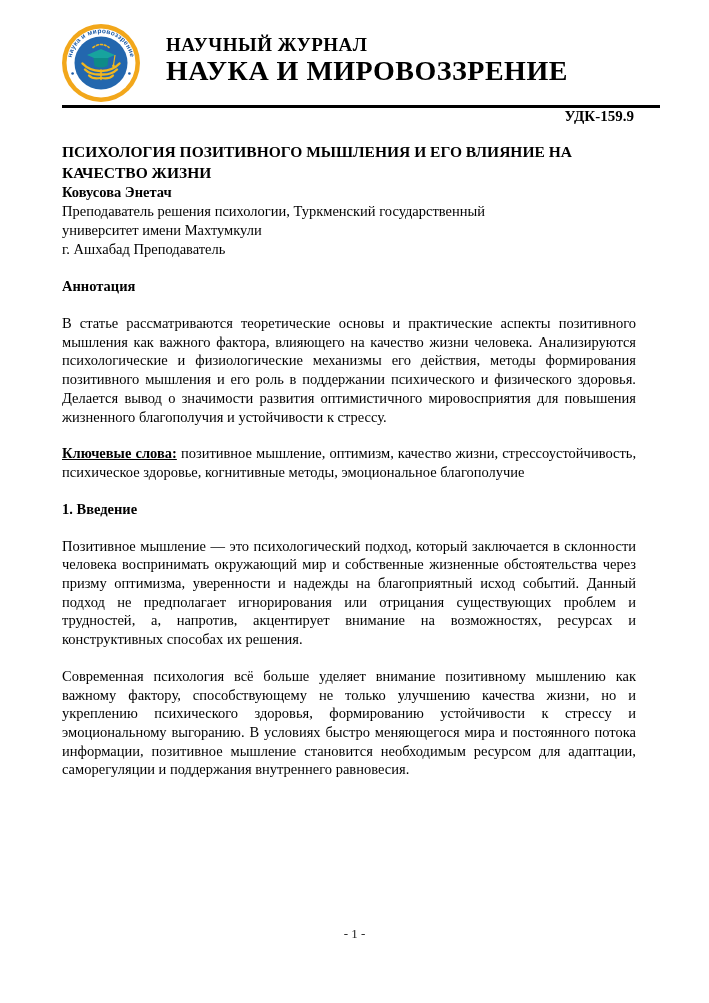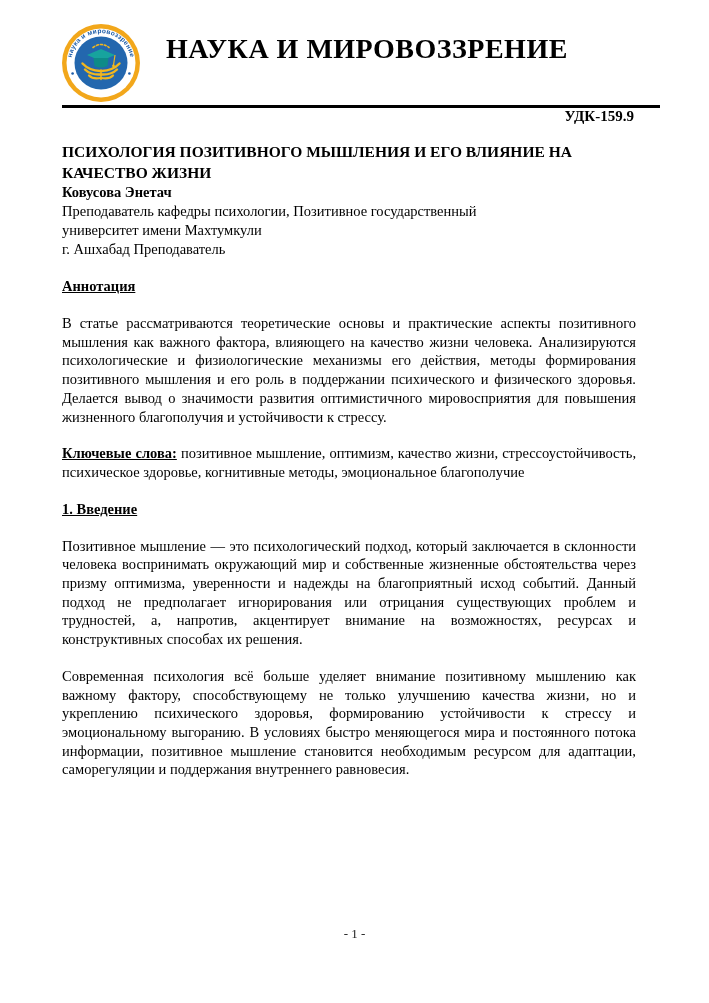--- a/index.html
+++ b/index.html
@@ -27,21 +27,21 @@
   .udc{
     text-align:right;font-weight:bold;font-size:15px;
     padding-right:14px;
   }
   
   .article-title{
     margin-top:16px;font-weight:bold;font-size:15.5px;line-height:21px;
   }
   .author-block{font-size:14.5px;line-height:19px;}
   .author-name{font-weight:bold;}
-  .section-heading{margin-top:18px;font-weight:bold;font-size:14.5px;line-height:19px;text-decoration:underline;}
+  .section-heading{margin-top:18px;font-weight:bold;font-size:14.5px;line-height:19px;}
   p.body-par{
     margin:18px 12px 0 0;font-size:14.5px;line-height:18.7px;
     text-align:justify;
   }
   .kw-label{font-weight:bold;text-decoration:underline;}
   
   .page-number{
     position:absolute;left:0;right:0;top:926px;
     text-align:center;font-size:13px;color:#222;
   }
@@ -82,33 +82,34 @@
         <path d="M 38.5 50.5 Q 28.5 51 23 45.5" stroke-width="2.4"></path>
         <path d="M 38.5 54 Q 31 55.5 27 51.5" stroke-width="2.2"></path>
         <path d="M 39.5 47 Q 51 46.5 57.5 39.5" stroke-width="2.4"></path>
         <path d="M 39.5 50.5 Q 49.5 51 55 45.5" stroke-width="2.4"></path>
         <path d="M 39.5 54 Q 47 55.5 51 51.5" stroke-width="2.2"></path>
         <line x1="39" y1="46" x2="39" y2="55.5" stroke-width="1.6"></line>
       </g>
     </svg>
 
     <div class="journal-titles">
+      <div class="journal-label">НАУЧНЫЙ ЖУРНАЛ</div>
       <div class="journal-name">НАУКА И МИРОВОЗЗРЕНИЕ</div>
     </div>
   </div>
 
   <div class="header-rule"></div>
 
   <div class="udc">УДК-159.9</div>
 
   <div class="article-title">ПСИХОЛОГИЯ ПОЗИТИВНОГО МЫШЛЕНИЯ И ЕГО ВЛИЯНИЕ НА КАЧЕСТВО ЖИЗНИ</div>
 
   <div class="author-block">
     <div class="author-name">Ковусова Энетач</div>
-    <div>Преподаватель кафедры психологии, Позитивное государственный</div>
+    <div>Преподаватель решения психологии, Туркменский государственный</div>
     <div>университет имени Махтумкули</div>
     <div>г. Ашхабад Преподаватель</div>
   </div>
 
   <div class="section-heading">Аннотация</div>
 
   <p class="body-par">В статье рассматриваются теоретические основы и практические аспекты позитивного мышления как важного фактора, влияющего на качество жизни человека. Анализируются психологические и физиологические механизмы его действия, методы формирования позитивного мышления и его роль в поддержании психического и физического здоровья. Делается вывод о значимости развития оптимистичного мировосприятия для повышения жизненного благополучия и устойчивости к стрессу.</p>
 
   <p class="body-par"><span class="kw-label">Ключевые слова:</span><span> позитивное мышление, оптимизм, качество жизни, стрессоустойчивость, психическое здоровье, когнитивные методы, эмоциональное благополучие</span></p>
 

